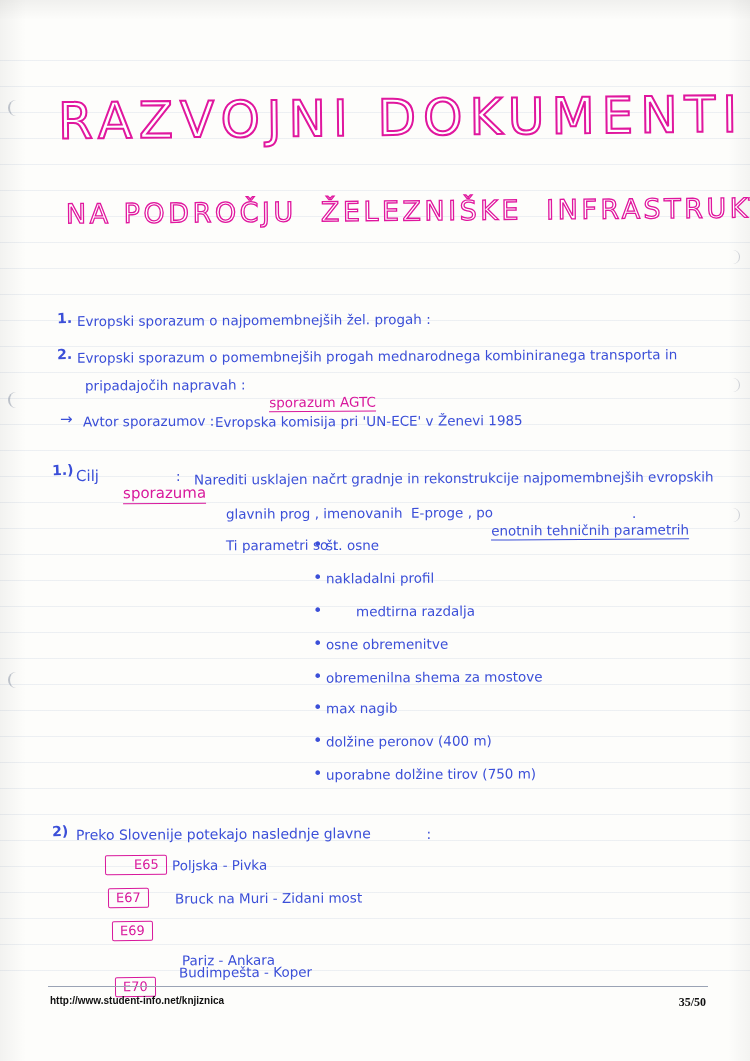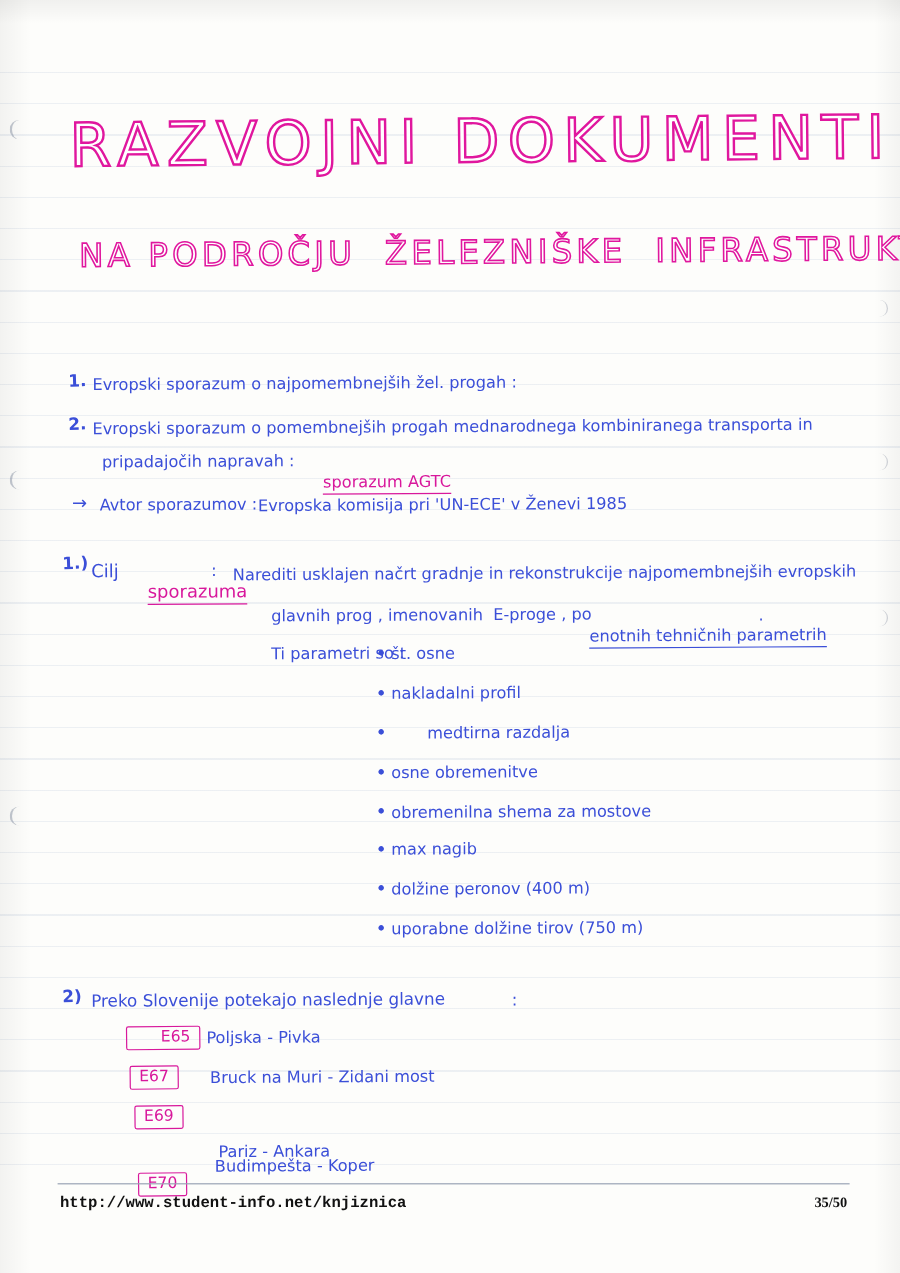--- a/index.html
+++ b/index.html
@@ -168,23 +168,23 @@
     left: 48px;
     right: 42px;
     top: 986px;
     height: 1px;
     background: #9aa3b5;
   }
   #footer-url {
     position: absolute;
     left: 50px;
     top: 995px;
-    font-size: 13px;
+    font-size: 10px;
     font-weight: bold;
-    font-family: Liberation Mono, monospace;
+    font-family: Liberation Sans, sans-serif;
     color: #111111;
   }
   #footer-page {
     position: absolute;
     right: 44px;
     top: 995px;
     font-size: 12px;
     font-weight: bold;
     font-family: "Liberation Serif", serif;
     color: #111111;

